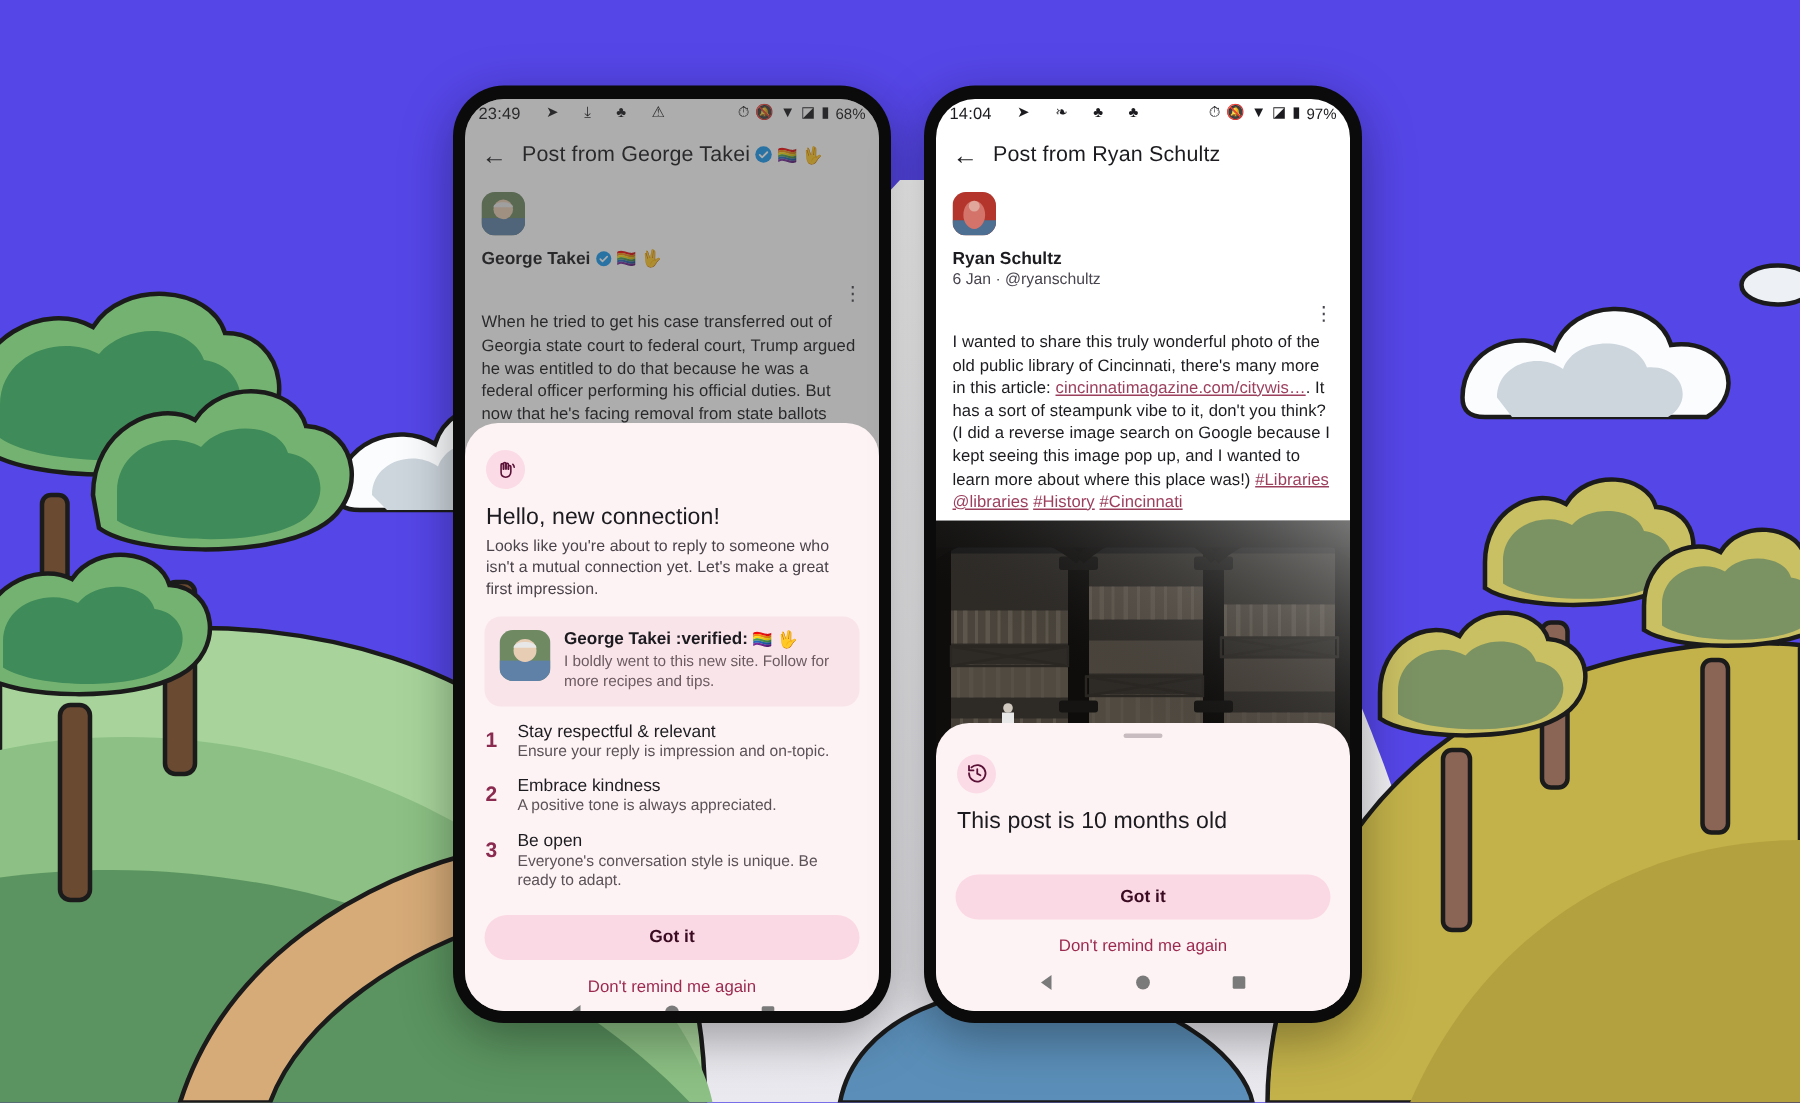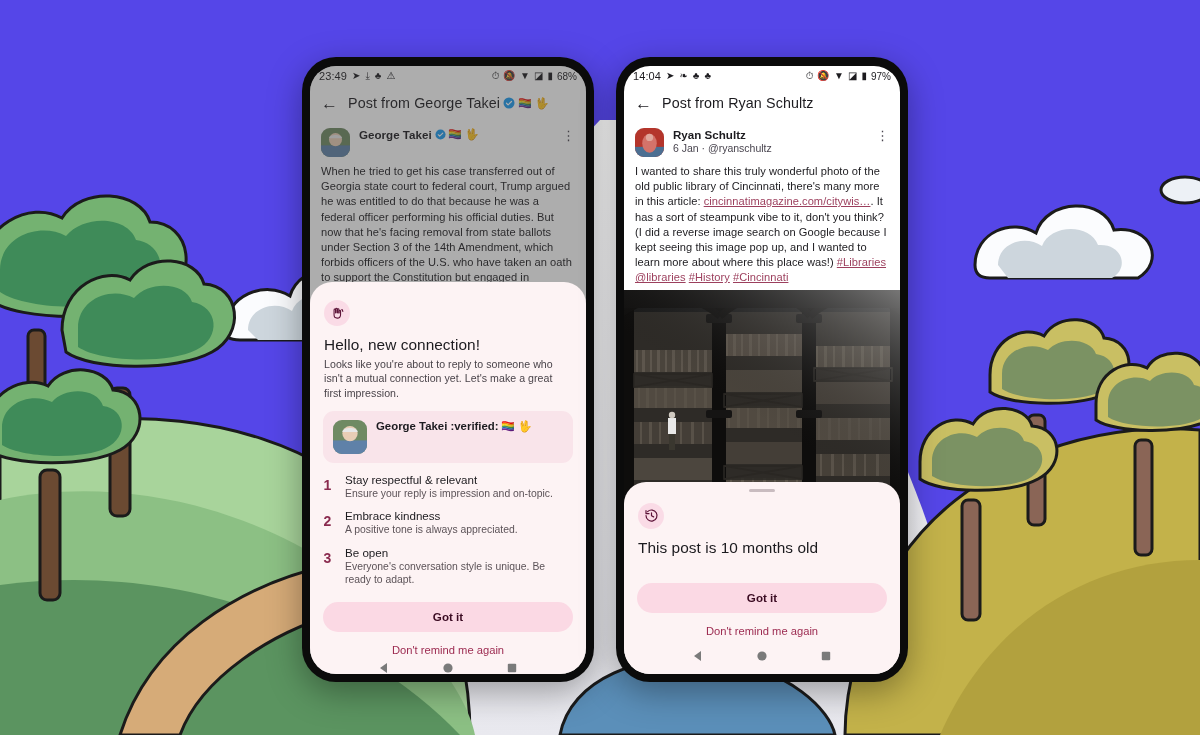--- a/index.html
+++ b/index.html
@@ -30,38 +30,38 @@
   }
   #phone-left  { left: 302px; top: 57px;  width: 292px; height: 625px; }
   #phone-right { left: 616px; top: 57px;  width: 292px; height: 625px; }
 
   
   .statusbar {
     height: 20px; display: flex; align-items: center;
     padding: 0 9px; font-size: 10.5px; color: #1c1b1f;
     justify-content: space-between;
   }
-  .sb-left  { display: flex; align-items: center; gap: 5px; }
+  .sb-left  { display: flex; align-items: center; gap: 17px; }
   .sb-right { display: flex; align-items: center; gap: 4px; font-size: 10px; }
   .sb-time { font-size: 11px; letter-spacing: .1px; }
   .sb-ico { display: inline-block; line-height: 1; font-size: 10px; }
 
   
   .appbar {
     height: 34px; display: flex; align-items: center; gap: 10px;
     padding: 0 11px; color: #1c1b1f;
   }
   .appbar-title {
     font-size: 14.3px; letter-spacing: .1px; white-space: nowrap;
     display: flex; align-items: center; gap: 3px;
   }
   .back-arrow { font-size: 17px; line-height: 1; }
 
   
-  .post-head { display: flex; align-items: flex-start; gap: 9px; padding: 8px 11px 2px 11px; }
+  .post-head { display: flex; align-items: flex-start; gap: 9px; padding: 8px 11px 2px 11px; flex-direction: column; }
   .avatar {
     width: 29px; height: 29px; border-radius: 9px; flex: none;
     overflow: hidden; position: relative; background: #cfcfcf;
   }
   .name-row { display: flex; align-items: center; gap: 3px; font-size: 11.6px; font-weight: bold; color: #1c1b1f; }
   .meta-row { font-size: 10.5px; color: #49454f; margin-top: 1px; }
   .kebab { margin-left: auto; font-size: 13px; color: #49454f; letter-spacing: 0; line-height: .8; padding-top: 3px; }
   .kebab span { display:block; }
 
   
@@ -298,20 +298,21 @@
             <circle cx="20" cy="16" r="9" fill="#e8cdb5"></circle>
             <path d="M11 14c0-6 18-6 18 0" fill="#e7e7e7"></path>
           </svg>
         </div>
         <div>
           <div class="pc-name">
             <span>George Takei :verified:</span>
             <span class="emoji">🏳️‍🌈</span>
             <span class="emoji">🖖</span>
           </div>
+          <div class="pc-bio">I boldly went to this new site. Follow for more recipes and tips.</div>
         </div>
       </div>
 
       <div class="tips">
         <div class="tip">
           <div class="tip-num">1</div>
           <div>
             <div class="tip-title">Stay respectful &amp; relevant</div>
             <div class="tip-desc">Ensure your reply is impression and on-topic.</div>
           </div>

